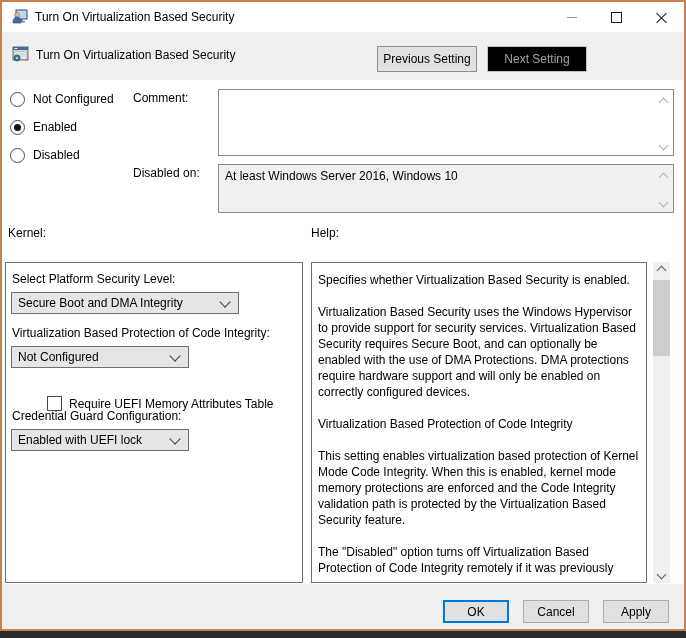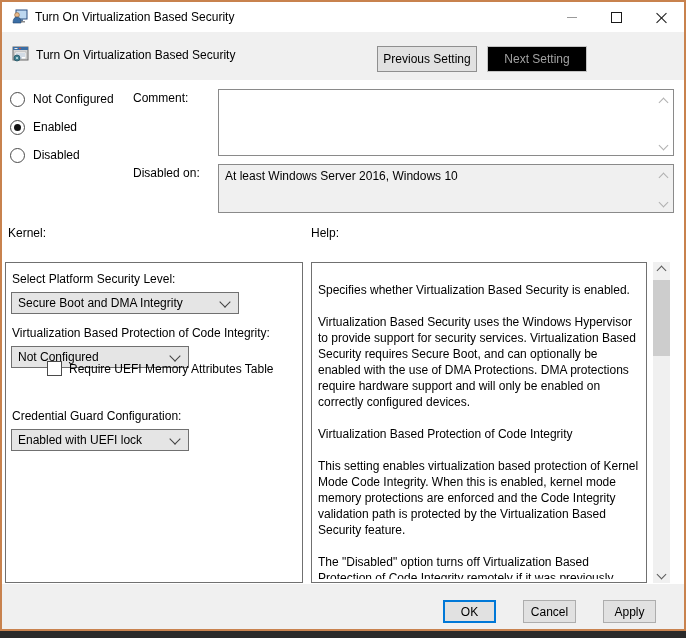--- a/index.html
+++ b/index.html
@@ -51,29 +51,29 @@
   .opt-label{position:absolute;font-size:12px;color:#000;white-space:nowrap;}
   .combo{position:absolute;height:22px;background:#e5e5e5;border:1px solid #707070;box-sizing:border-box;display:flex;align-items:center;}
   .combo .combo-text{font-size:12px;color:#000;margin-left:6px;white-space:nowrap;flex:1;}
   .combo .combo-arrow{margin-right:9px;margin-top:-3px;}
   .checkbox-row{position:absolute;display:flex;align-items:center;gap:7px;}
   .checkbox{width:13px;height:13px;border:1px solid #4a4a4a;background:#fff;flex:0 0 auto;}
   .checkbox-label{font-size:12px;color:#000;white-space:nowrap;}
 
   
   .help-text{position:absolute;left:318px;top:268px;width:322px;font-size:12px;line-height:16px;color:#000;}
-  .help-text p{margin:14px 0 16px 0;}
+  .help-text p{margin:4px 0 16px 0;}
   .scrollbar{position:absolute;left:653px;top:262px;width:17px;height:321px;background:#f0f0f0;}
   .sb-btn{position:absolute;left:0;width:17px;height:17px;display:flex;align-items:center;justify-content:center;}
   .sb-btn .chev{border-color:#5a5a5a;}
   .sb-thumb{position:absolute;left:0;top:18px;width:17px;height:76px;background:#cdcdcd;}
 
   
   .footer{position:absolute;left:2px;top:584px;width:682px;height:45px;background:#f0f0f0;}
-  .dlg-btn{position:absolute;top:16px;width:53px;height:23px;background:#e1e1e1;border:1px solid #adadad;box-sizing:border-box;font-size:12px;color:#000;display:flex;align-items:center;justify-content:center;}
+  .dlg-btn{position:absolute;top:16px;width:66px;height:23px;background:#e1e1e1;border:1px solid #adadad;box-sizing:border-box;font-size:12px;color:#000;display:flex;align-items:center;justify-content:center;}
   .dlg-btn.focused{border:2px solid #0078d7;}
 </style>
 </head>
 <body>
 
 <div class="stage">
   <div class="window">
 
     <div class="titlebar">
       <span class="abs" style="left:10px;top:7px;">
@@ -159,21 +159,21 @@
     <span class="opt-label" style="left:12px;top:272px;">Select Platform Security Level:</span>
     <div class="combo" style="left:11px;top:292px;width:228px;">
       <span class="combo-text">Secure Boot and DMA Integrity</span>
       <span class="combo-arrow chev down dark"></span>
     </div>
     <span class="opt-label" style="left:12px;top:326px;">Virtualization Based Protection of Code Integrity:</span>
     <div class="combo" style="left:11px;top:346px;width:178px;">
       <span class="combo-text">Not Configured</span>
       <span class="combo-arrow chev down dark"></span>
     </div>
-    <div class="checkbox-row" style="left:11px;top:361px;padding-left:36px;">
+    <div class="checkbox-row" style="left:11px;top:396px;padding-left:36px;">
       <span class="checkbox"></span>
       <span class="checkbox-label">Require UEFI Memory Attributes Table</span>
     </div>
     <span class="opt-label" style="left:12px;top:409px;">Credential Guard Configuration:</span>
     <div class="combo" style="left:11px;top:429px;width:178px;">
       <span class="combo-text">Enabled with UEFI lock</span>
       <span class="combo-arrow chev down dark"></span>
     </div>
 
     <div class="panel" style="left:311px;top:262px;width:336px;height:321px;overflow:hidden;"></div>

